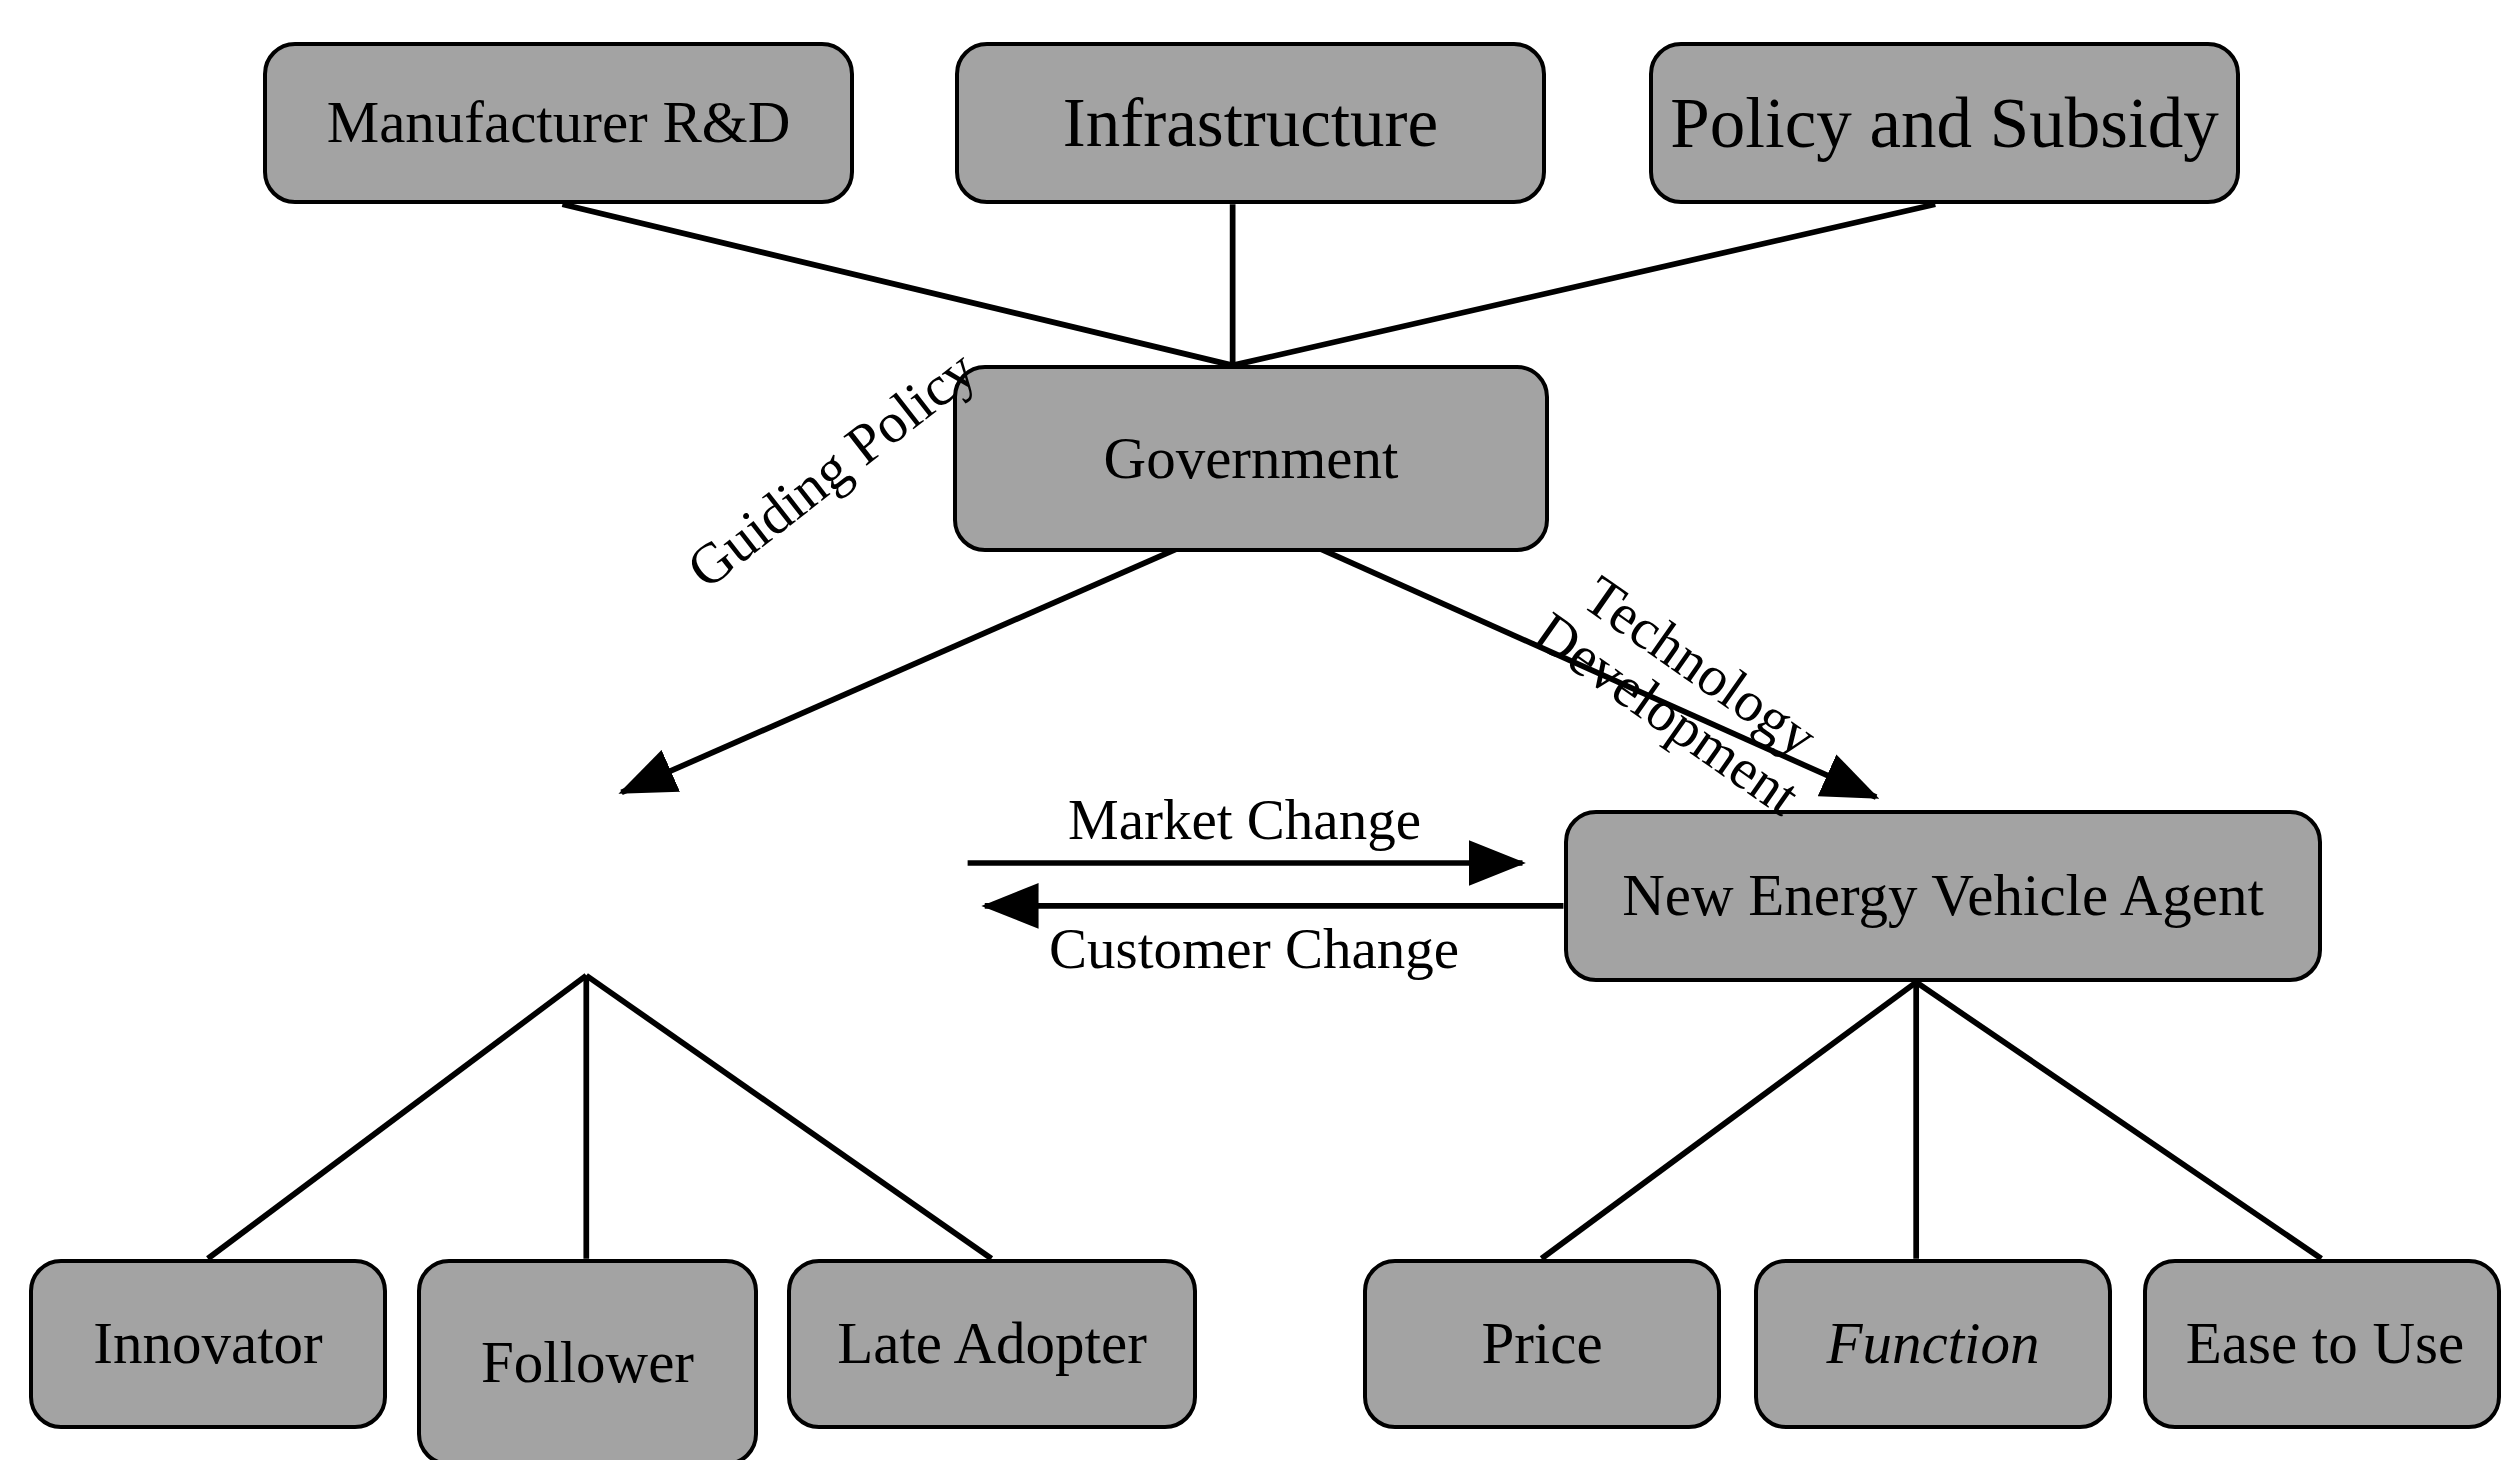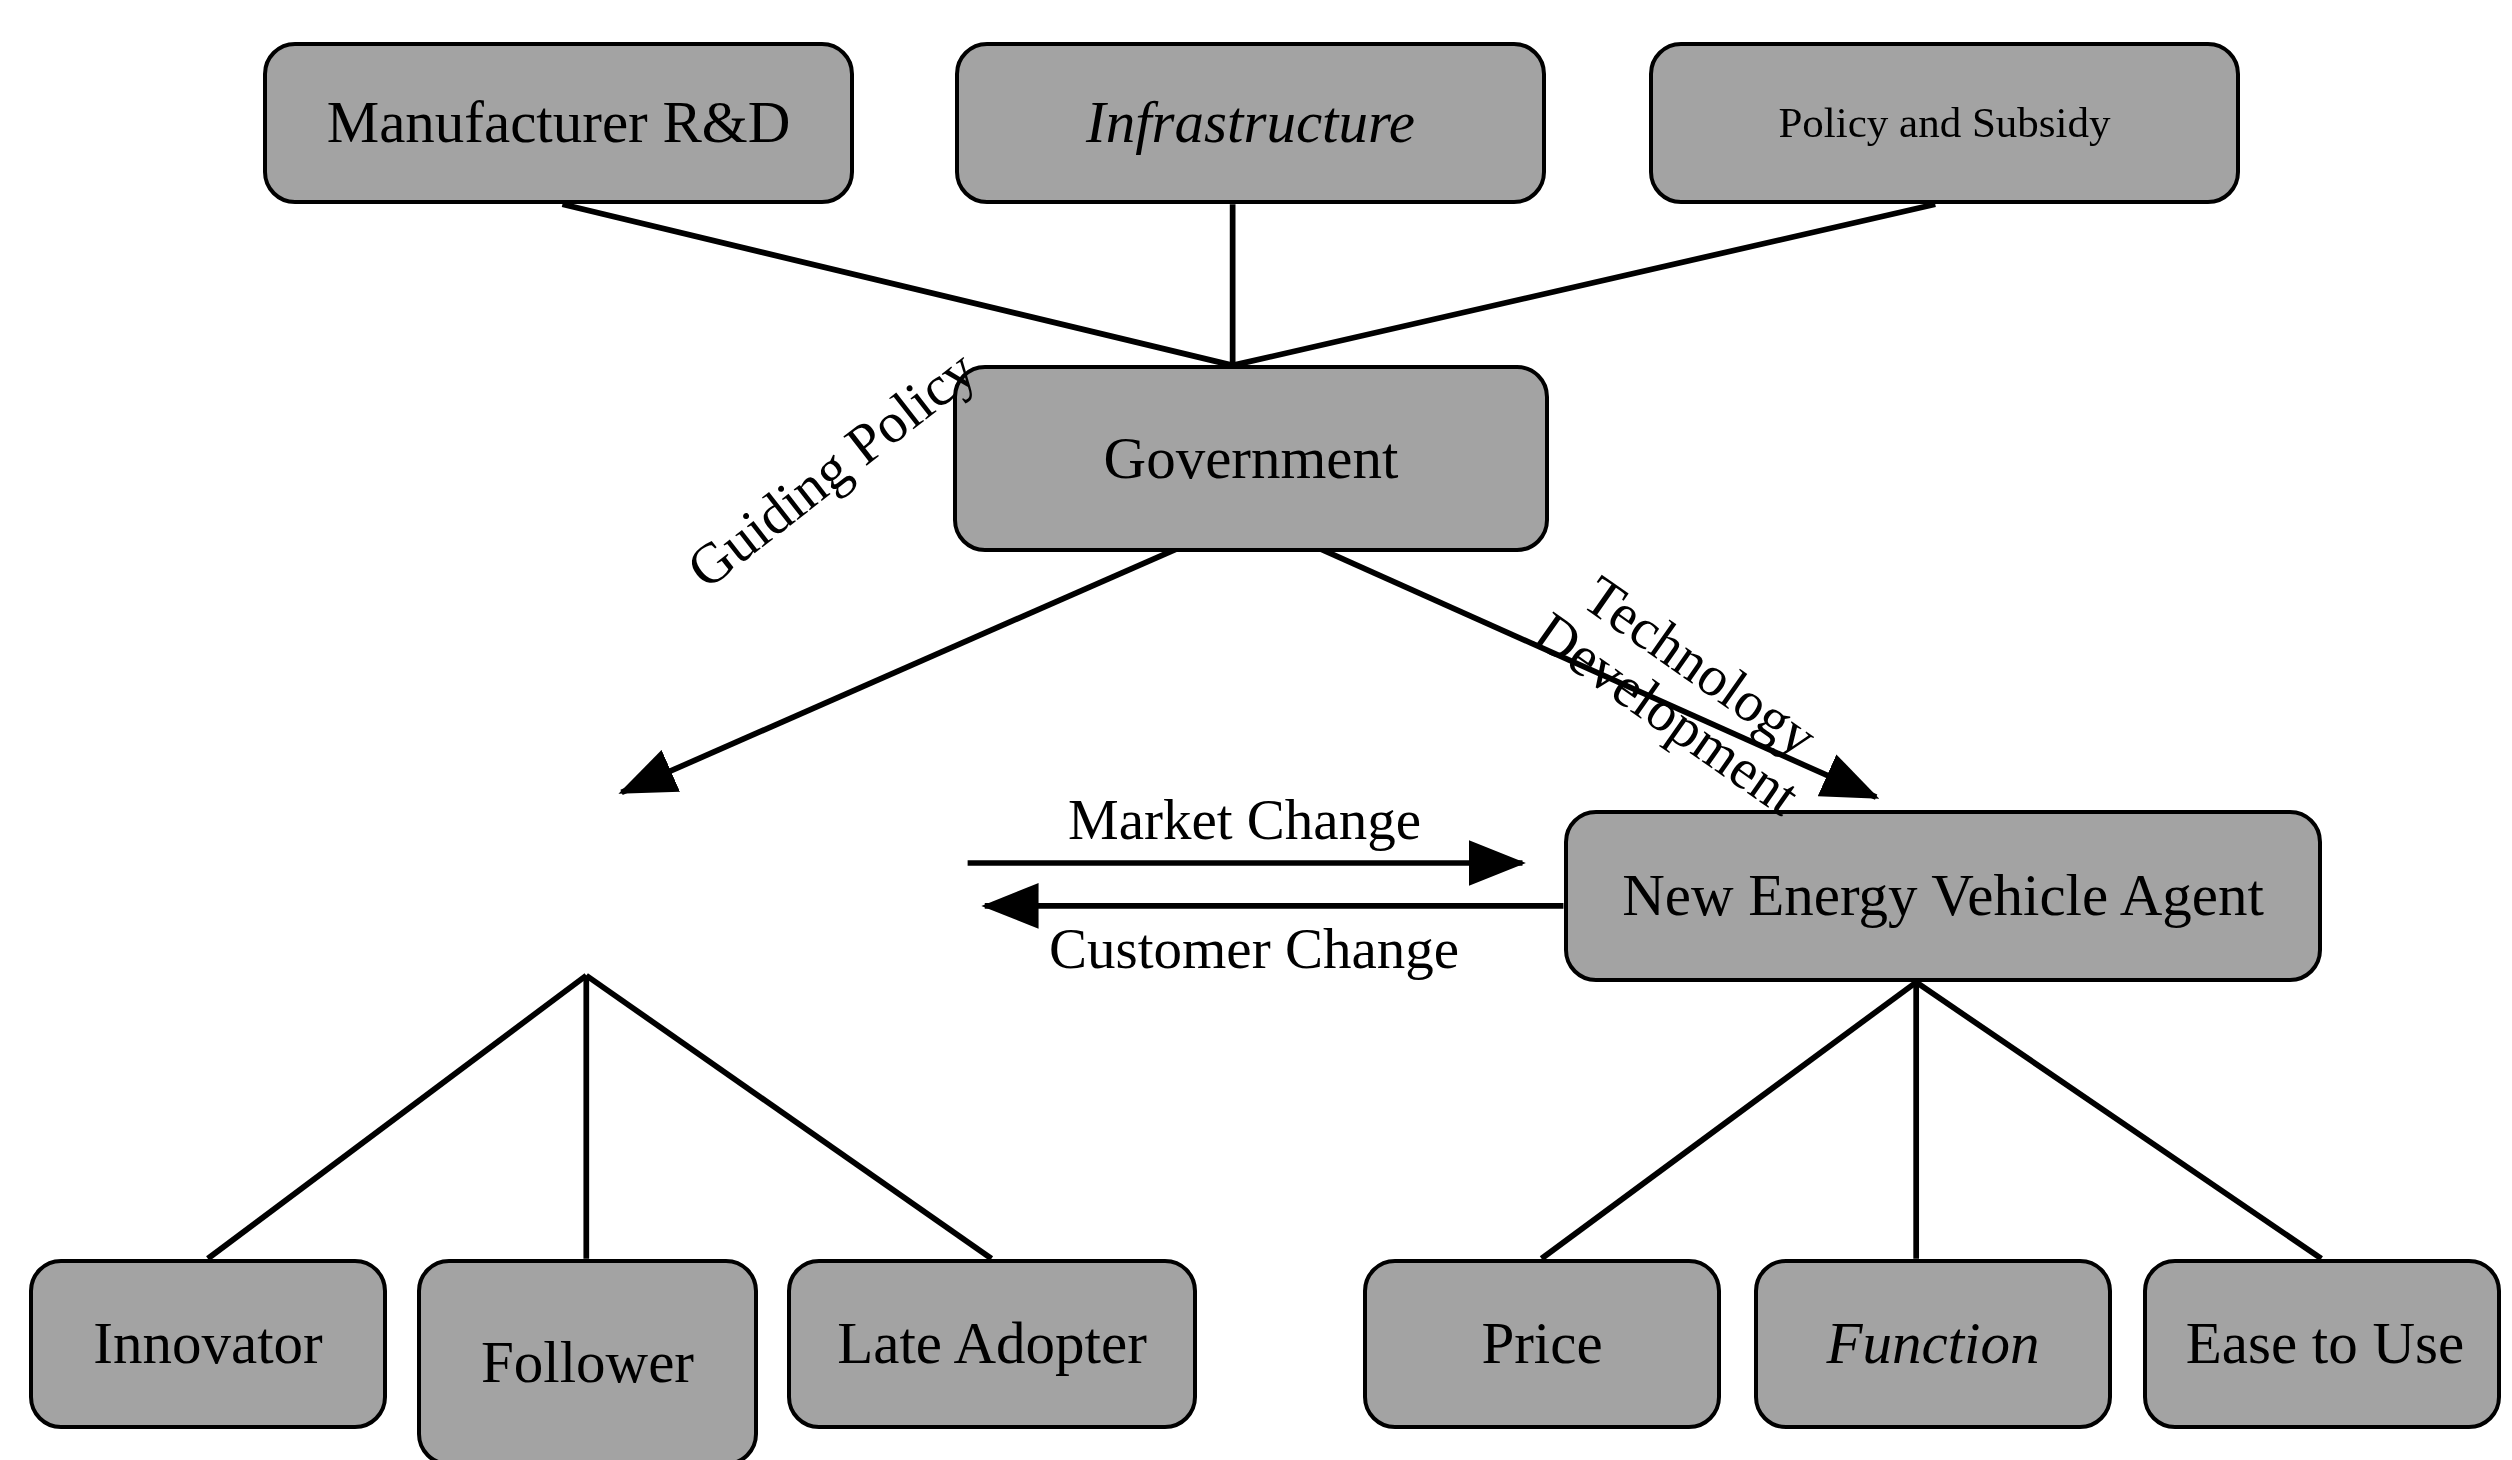--- a/index.html
+++ b/index.html
@@ -90,25 +90,25 @@
       <line x1="1330" y1="551" x2="1968" y2="836" marker-end="url(#arrowFilled)"></line>
       <line x1="1015" y1="905" x2="1597" y2="905" marker-end="url(#arrowFilled)"></line>
       <line x1="1640" y1="950" x2="1033" y2="950" marker-end="url(#arrowFilled)"></line>
     </g>
   </svg>
 
   <div class="node-box" style="left:263px; top:42px; width:591px; height:162px; font-size:59px;">
     <span class="node-label">Manufacturer R&amp;D</span>
   </div>
 
-  <div class="node-box" style="left:955px; top:42px; width:591px; height:162px; font-size:59px;font-style:italic;">
+  <div class="node-box" style="left:955px; top:42px; width:591px; height:162px; font-size:69px;">
     <span class="node-label">Infrastructure</span>
   </div>
 
-  <div class="node-box" style="left:1649px; top:42px; width:591px; height:162px; font-size:43px;">
+  <div class="node-box" style="left:1649px; top:42px; width:591px; height:162px; font-size:71px;">
     <span class="node-label">Policy and Subsidy</span>
   </div>
 
   <div class="node-box" style="left:953px; top:365px; width:596px; height:187px; font-size:59px;">
     <span class="node-label">Government</span>
   </div>
 
 
   <div class="node-box" style="left:1564px; top:810px; width:758px; height:172px; font-size:59px;">
     <span class="node-label">New Energy Vehicle Agent</span>

